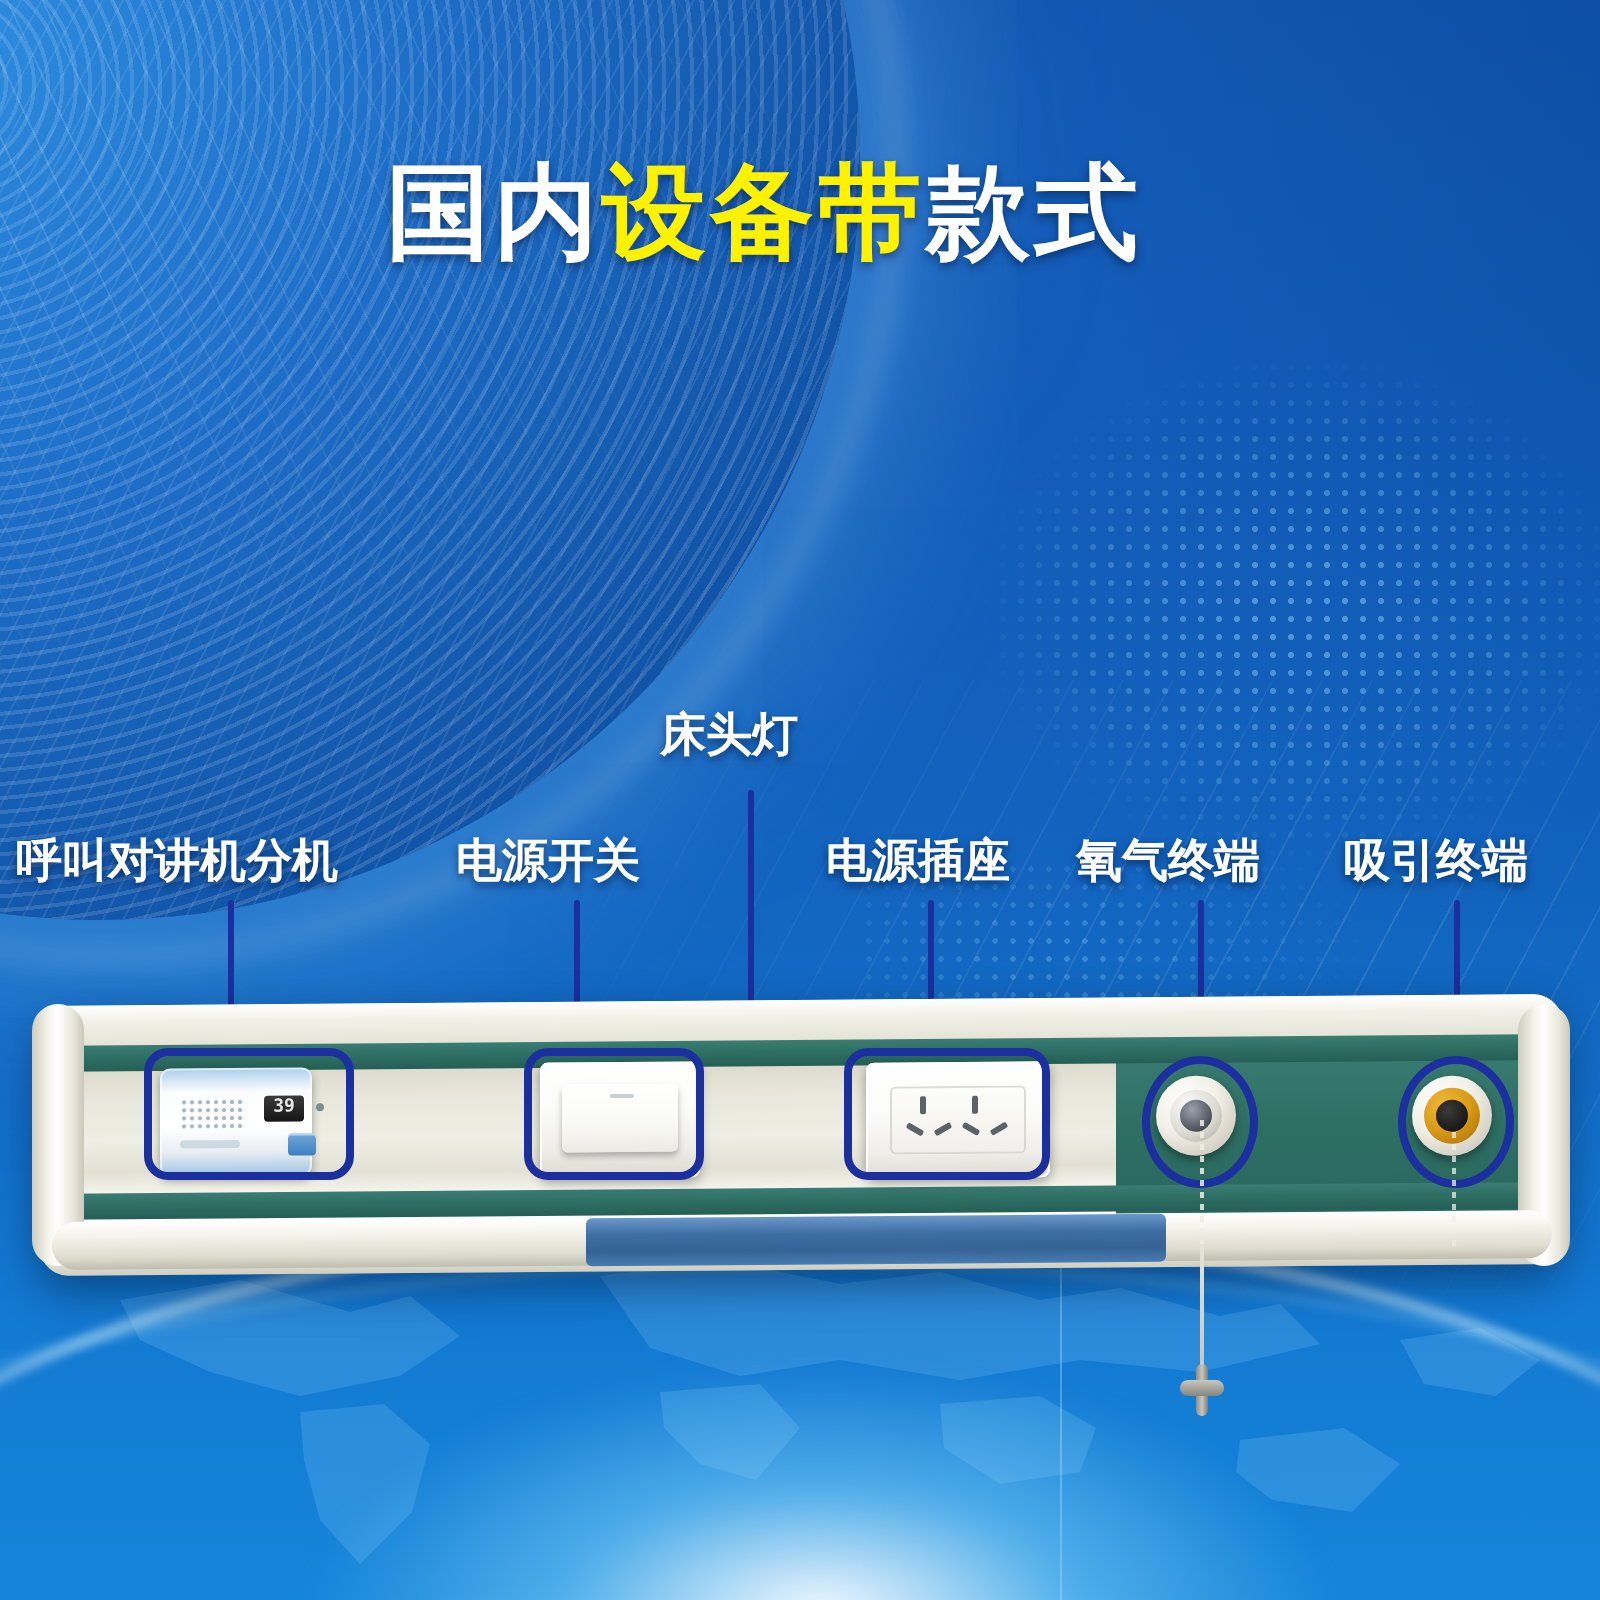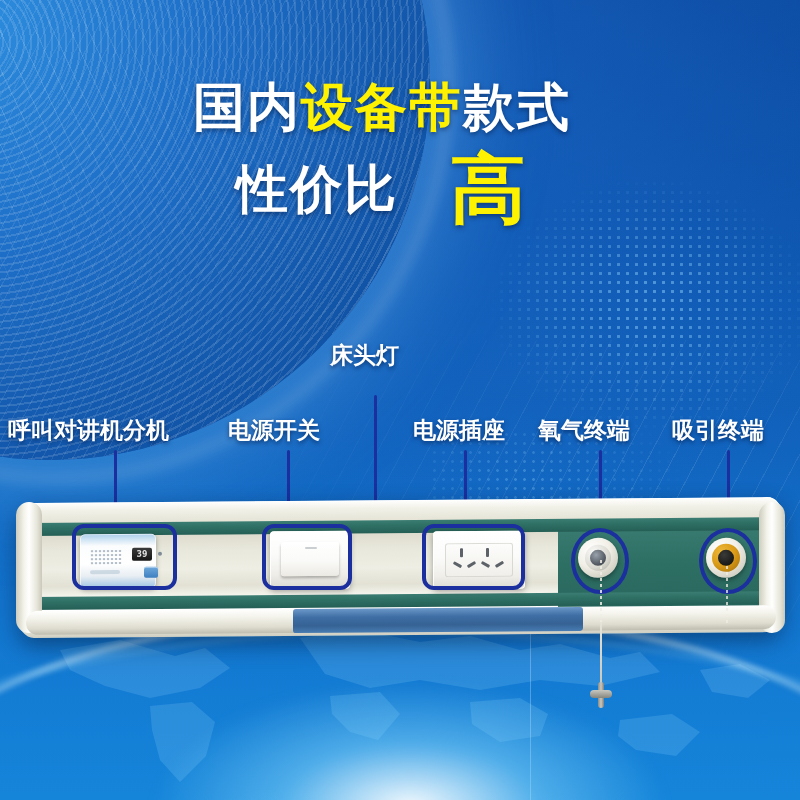--- a/index.html
+++ b/index.html
@@ -255,28 +255,25 @@
 
   <div class="hairline" style="left:530px;top:560px;height:240px;"></div>
   <div class="arc"></div>
   <div class="arc2"></div>
   <div class="arc-glow"></div>
 
   <div class="headline">
     <div class="hl-row1">
       <span class="w">国内</span><span class="y">设备带</span><span class="w">款式</span>
     </div>
-    <div class="hl-row2">
-      <span class="w">性价比</span><span class="big-y">高</span>
-    </div>
   </div>
 
   <div class="label" style="left:228px;top:415px;">电源开关</div>
   <div class="label" style="left:8px;top:415px;">呼叫对讲机分机</div>
-  <div class="label" style="left:330px;top:340px;">床头灯</div>
+  <div class="label" style="left:330px;top:352px;">床头灯</div>
   <div class="label" style="left:400px;top:415px;margin-left:13px;">电源插座</div>
   <div class="label" style="left:538px;top:415px;">氧气终端</div>
   <div class="label" style="left:672px;top:415px;">吸引终端</div>
 
   <div class="lead" style="left:114px;top:450px;height:78px;"></div>
   <div class="lead" style="left:287px;top:450px;height:78px;"></div>
   <div class="lead" style="left:374px;top:395px;height:228px;"></div>
   <div class="lead" style="left:464px;top:450px;height:78px;"></div>
   <div class="lead" style="left:599px;top:450px;height:88px;"></div>
   <div class="lead" style="left:727px;top:450px;height:88px;"></div>

